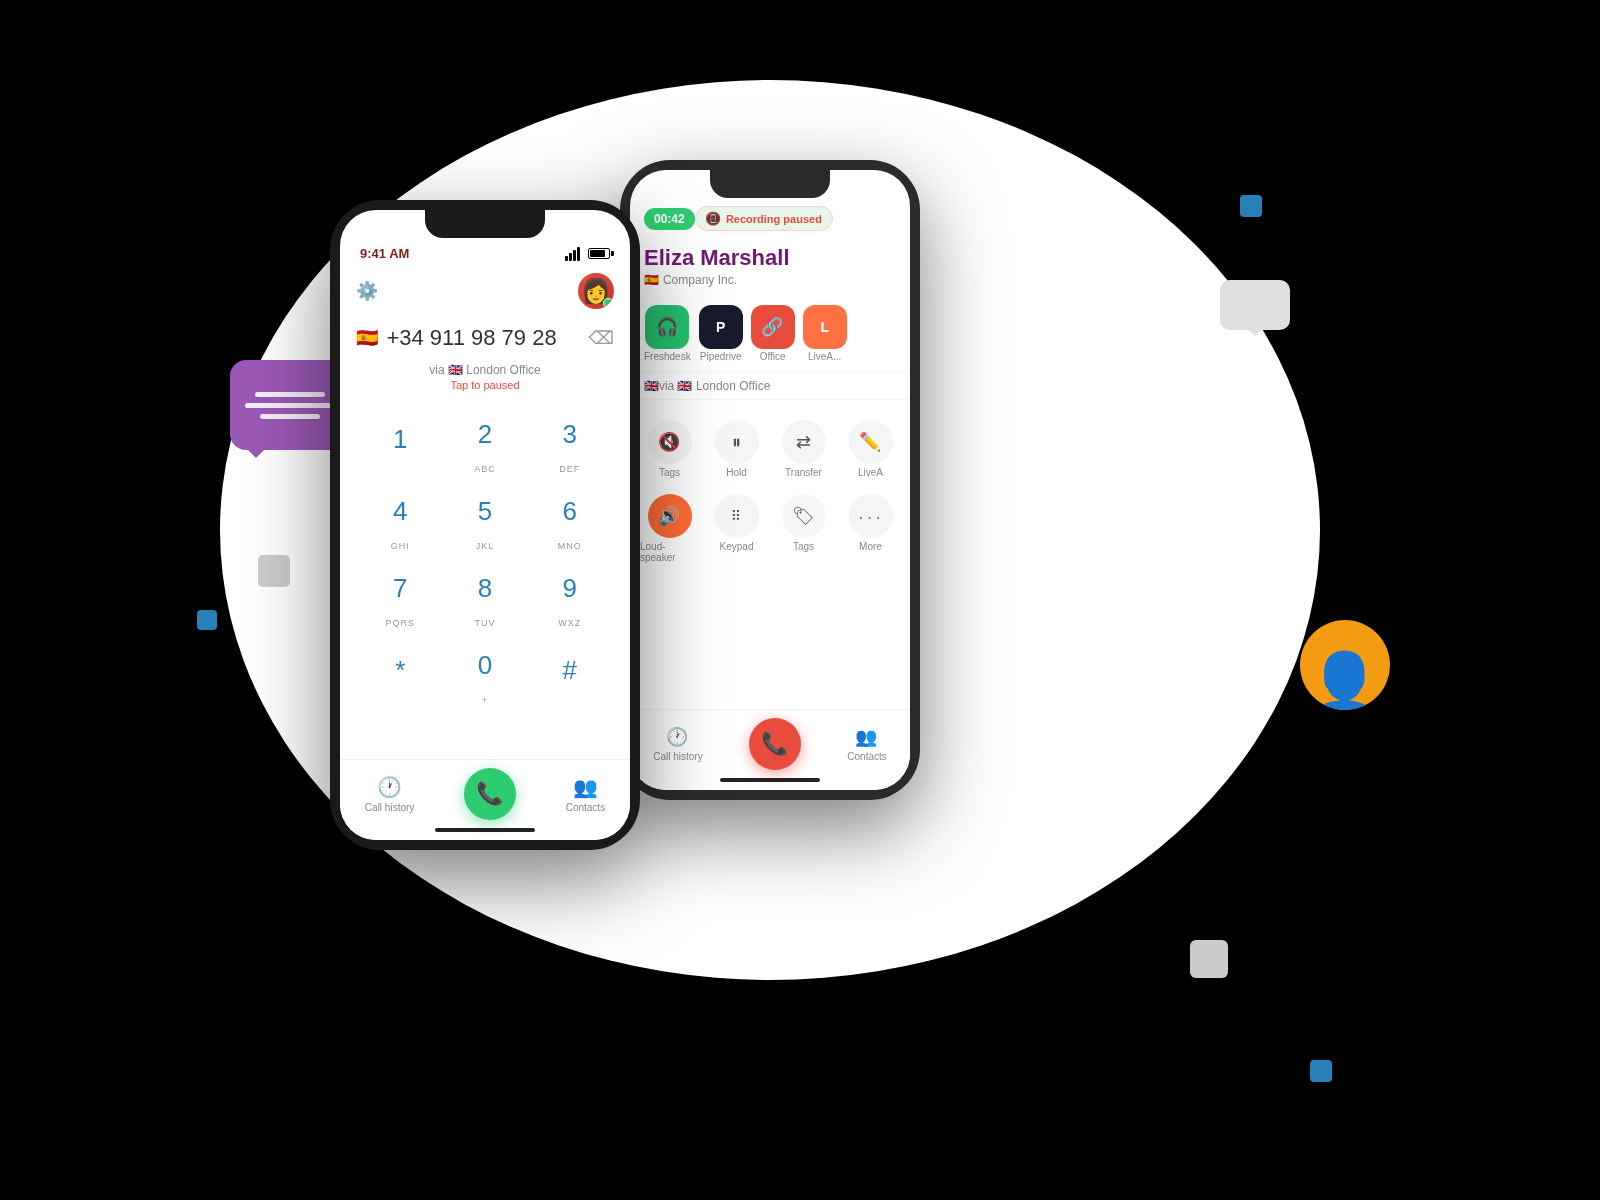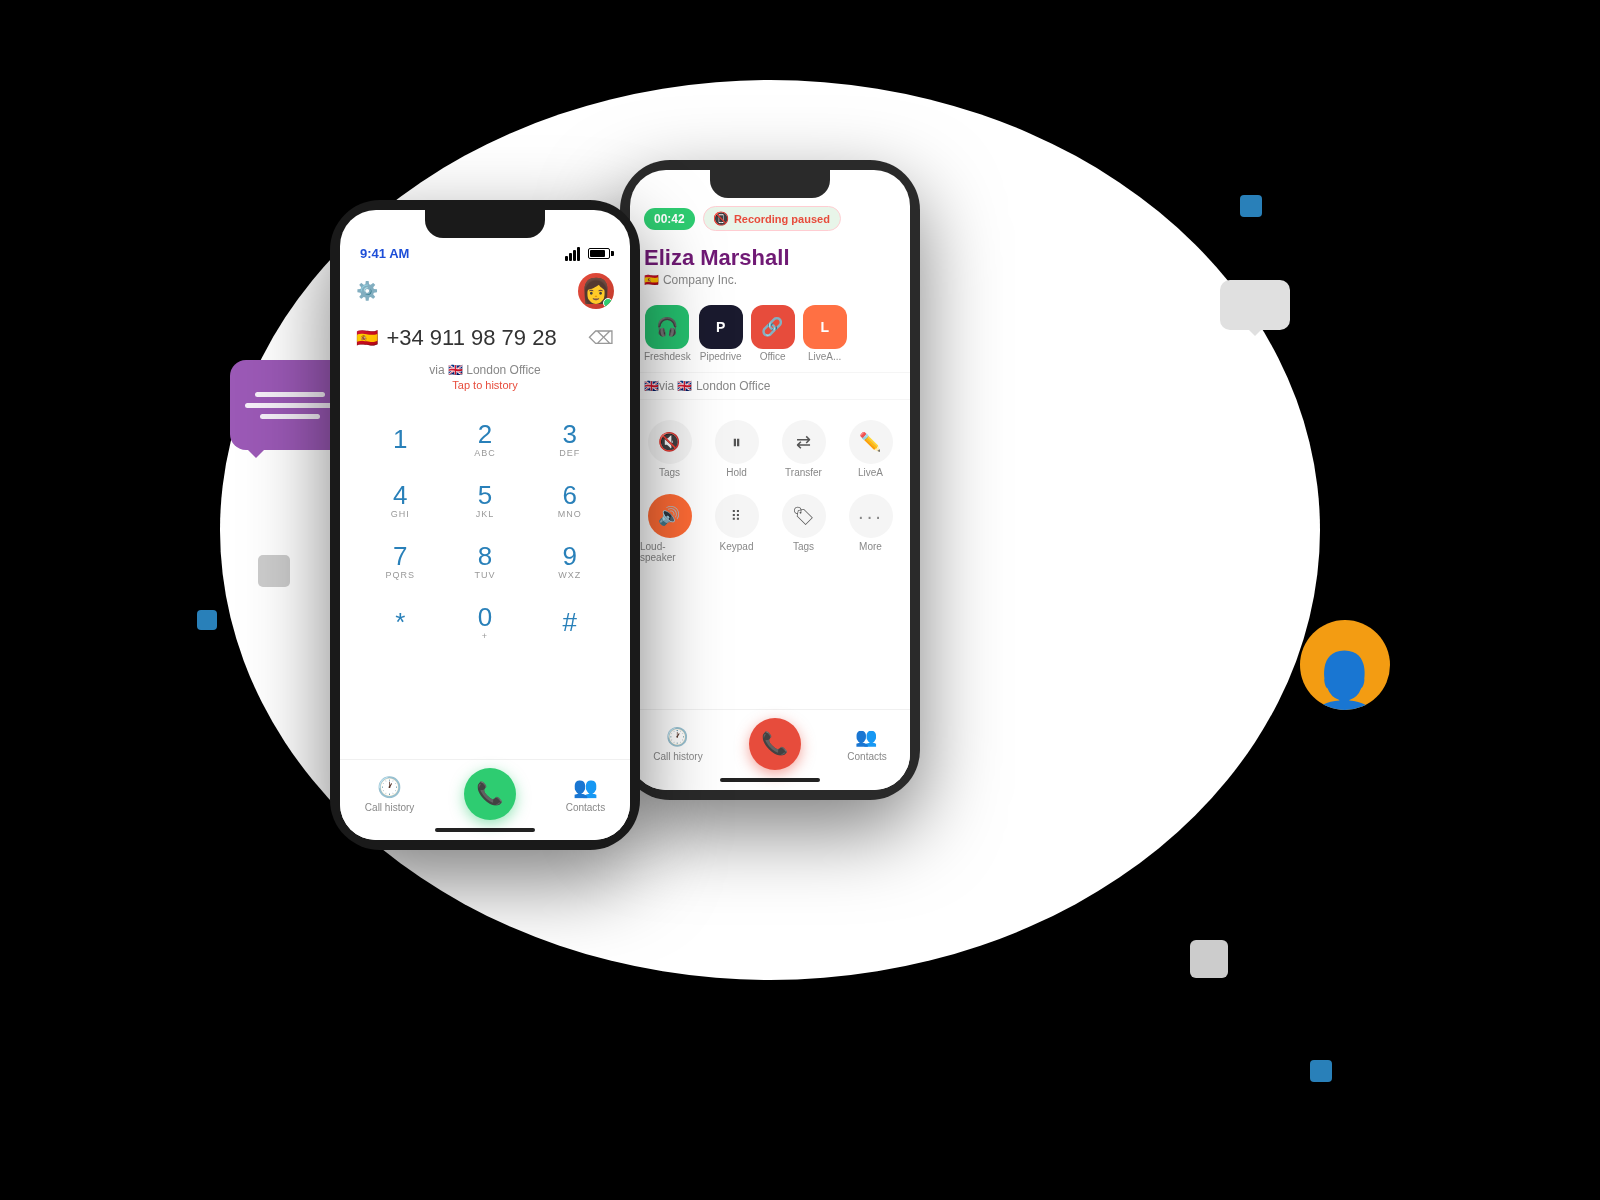--- a/index.html
+++ b/index.html
@@ -166,21 +166,21 @@
 
     
     .status-bar {
       display: flex;
       justify-content: space-between;
       align-items: center;
       padding: 36px 20px 8px;
       font-size: 11px;
       font-weight: 600;
     }
-    .status-time { font-size: 13px; font-weight: 700; color: #1d4ed8; }
+    .status-time { font-size: 13px; font-weight: 700; color: #7f1d1d; }
     .status-icons { display: flex; align-items: center; gap: 4px; }
     .signal-bars { display: flex; align-items: flex-end; gap: 1px; }
     .bar { background: #000; border-radius: 1px; width: 3px; }
     .battery-icon {
       width: 22px; height: 11px; border: 1.5px solid #000;
       border-radius: 2px; position: relative; margin-left: 4px;
     }
     .battery-icon::after {
       content: '';
       position: absolute;
@@ -258,21 +258,21 @@
     .dial-num {
       font-size: 26px;
       font-weight: 400;
       color: #2980b9;
       line-height: 1;
     }
     .dial-letters {
       font-size: 9px;
       color: #999;
       letter-spacing: 1px;
-      margin-top: 1px;
+      margin-top: 17px;
     }
 
     
     .bottom-nav {
       position: absolute;
       bottom: 0;
       left: 0; right: 0;
       background: #fff;
       border-top: 1px solid #f0f0f0;
       display: flex;
@@ -298,21 +298,20 @@
       justify-content: center;
       color: #fff;
       font-size: 22px;
       box-shadow: 0 4px 14px rgba(46,204,113,0.5);
     }
 
     
     .p2-top-bar {
       display: flex;
       align-items: center;
-      gap: 8px;
       padding: 36px 14px 10px;
     }
     .timer-badge {
       background: #2ecc71;
       color: #fff;
       font-size: 12px;
       font-weight: 600;
       padding: 4px 10px;
       border-radius: 20px;
     }
@@ -603,21 +602,21 @@
 
       <div class="p1-number-row">
         <span class="p1-flag">🇪🇸</span>
         <span class="p1-number">+34 911 98 79 28</span>
         <span class="p1-backspace">⌫</span>
       </div>
 
       <div class="p1-via">
         <span>via 🇬🇧 London Office</span>
       </div>
-      <div class="p1-tap">Tap to history</div>
+      <div class="p1-tap">Tap to paused</div>
 
       <div class="dialpad">
         <div class="dial-key">
           <span class="dial-num">1</span>
           <span class="dial-letters"></span>
         </div>
         <div class="dial-key">
           <span class="dial-num">2</span>
           <span class="dial-letters">ABC</span>
         </div>

